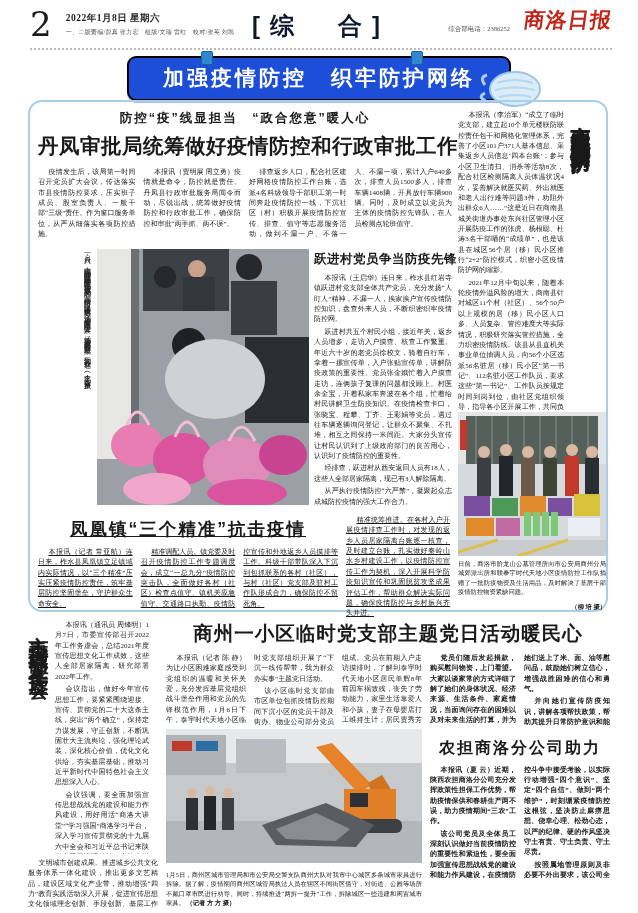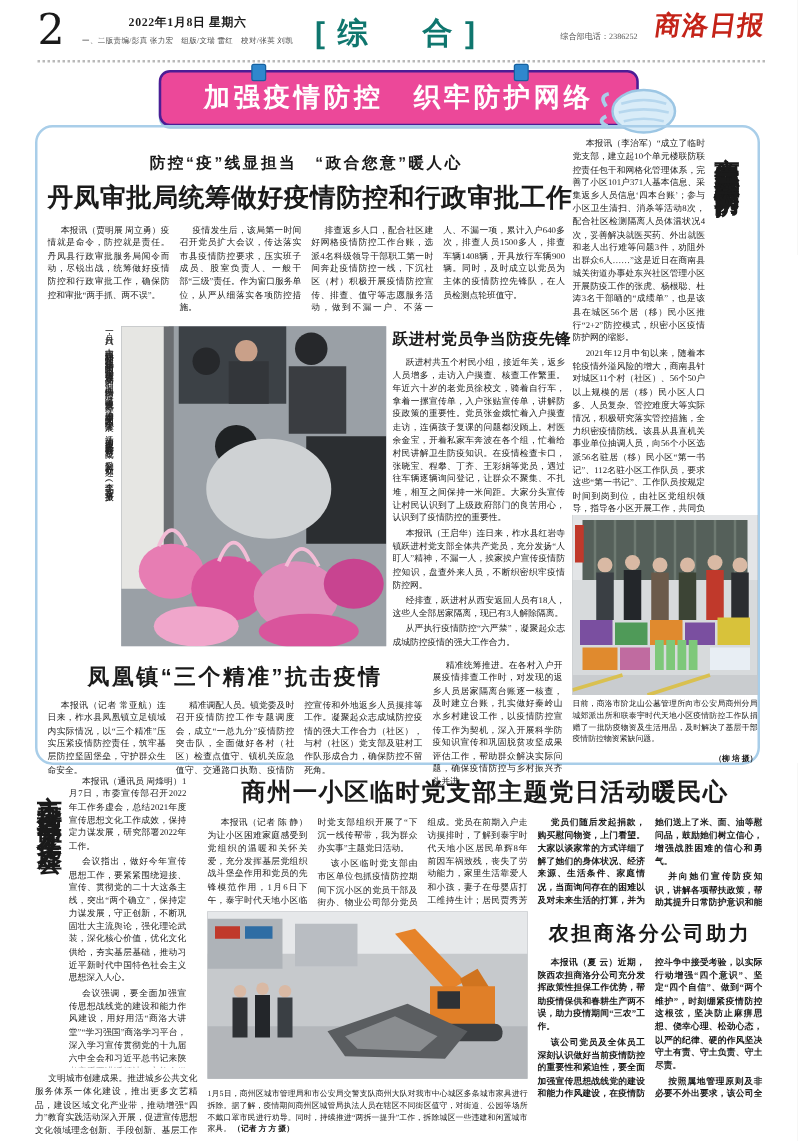--- a/index.html
+++ b/index.html
@@ -3,64 +3,64 @@
 <meta charset="utf-8">
 <style>
   html,body{margin:0;padding:0;background:#f2f2f0;}
   .page{position:relative;width:638px;height:913px;background:#ffffff;margin:0 auto;
         font-family:"Liberation Serif",serif;color:#1a1a1a;overflow:hidden;}
   
   .hd{position:absolute;top:6px;left:30px;right:26px;height:42px;
       border-bottom:2px dotted #b9b9b9;display:flex;align-items:flex-start;}
   .pnum{font-family:"DejaVu Serif",serif;font-size:34px;line-height:36px;font-weight:400;}
   .date-block{margin-left:14px;padding-top:6px;}
-  .date{font-size:9.5px;font-weight:bold;letter-spacing:.5px;text-align:center;}
+  .date{font-size:9.5px;font-weight:bold;letter-spacing:.5px;}
   .staff{font-size:6px;color:#4a4a4a;margin-top:3px;letter-spacing:.3px;}
   .section-tag{position:absolute;left:50%;transform:translateX(-50%);top:4px;
-      font-family:"Liberation Sans",sans-serif;font-size:24px;color:#0f766e;
+      font-family:"Liberation Sans",sans-serif;font-size:24px;color:#0f172a;
       letter-spacing:10px;font-weight:bold;}
   .hd-right{margin-left:auto;text-align:right;}
   .phone{font-size:6.5px;color:#555;margin-top:16px;display:inline-block;vertical-align:bottom;}
   .masthead{display:inline-block;margin-left:10px;font-family:"DejaVu Serif",serif;
       font-size:21px;font-weight:bold;color:#c42318;transform:skewX(-8deg);
       letter-spacing:1px;}
   
   .banner-wrap{position:absolute;top:56px;left:0;width:100%;display:flex;justify-content:center;}
-  .banner{position:relative;background:#ec4899;border:2px solid #4c1d95;border-radius:9px;
+  .banner{position:relative;background:#1d4ed8;border:2px solid #000000;border-radius:9px;
       padding:6px 34px 7px 34px;box-shadow:0 2px 0 #9cc3e0;}
   .banner-text{color:#ffffff;font-family:"Liberation Sans",sans-serif;font-weight:900;
       font-size:21px;letter-spacing:3px;white-space:nowrap;}
   .tab{position:absolute;top:-7px;width:10px;height:12px;background:#2f87cd;border:1px solid #15619f;border-radius:2px;}
   .tab.l{left:72px;} .tab.r{right:86px;}
   .mask{position:absolute;right:-34px;bottom:-12px;}
   
   .main-box{position:absolute;top:100px;left:28px;width:580px;height:512px;
       border:2px solid #a9cee9;border-radius:14px;box-sizing:border-box;
       display:flex;padding:8px 6px 6px 8px;gap:6px;}
   .left-main{width:414px;flex:none;}
   .kicker{text-align:center;font-family:"Liberation Sans",sans-serif;font-weight:900;
-      font-size:12.5px;letter-spacing:2px;margin-top:12px;}
+      font-size:12.5px;letter-spacing:2px;margin-top:0;}
   .main-title{text-align:center;font-family:"Liberation Sans",sans-serif;font-weight:900;
       font-size:20.5px;letter-spacing:.5px;margin:5px 0 7px 0;white-space:nowrap;}
   .t{font-size:7px;line-height:1.48;text-align:justify;margin:0 0 2px 0;text-indent:1.5em;}
   .cols-4{column-count:4;column-gap:8px;height:78px;overflow:hidden;}
   .cols-3{column-count:3;column-gap:8px;overflow:hidden;}
   .cols-2{column-count:2;column-gap:8px;overflow:hidden;font-weight:bold;}
   
   .mid-row{display:flex;margin-top:4px;height:258px;gap:5px;}
   .vcap{writing-mode:vertical-rl;font-size:7px;line-height:1.6;height:250px;width:58px;
       text-align:justify;letter-spacing:1px;color:#222;}
   .vcap .credit{font-weight:bold;}
   .photo{background:#9aa0a6;flex:none;}
   .yj{width:138px;flex:none;}
   .yj-title{font-family:"Liberation Sans",sans-serif;font-weight:900;font-size:12.5px;
       text-align:right;letter-spacing:.5px;margin:2px 0 5px 0;white-space:nowrap;}
   .yj-body{height:232px;overflow:hidden;}
   
-  .fh{display:flex;gap:8px;margin-top:8px;}
+  .fh{display:flex;gap:8px;margin-top:8px;text-decoration:underline;}
   .fh-left{width:300px;flex:none;}
   .fh-title{font-family:"Liberation Sans",sans-serif;font-weight:900;font-size:17.5px;
       letter-spacing:2px;text-align:center;margin:2px 0 6px 0;white-space:nowrap;}
   .fh-cols{height:64px;}
   .fh-right{width:104px;overflow:hidden;height:108px;}
   
   .right-col{width:148px;flex:none;display:flex;flex-direction:column;}
   .sn-top{display:flex;height:302px;gap:4px;}
   .sn-body{width:106px;overflow:hidden;}
   .sn-vtitle{writing-mode:vertical-rl;font-family:"Liberation Sans",sans-serif;font-weight:900;
@@ -118,22 +118,22 @@
       </svg>
     </div>
   </div>
 
   <section class="main-box">
 
     <div class="left-main">
       <div class="kicker">防控“疫”线显担当　“政合您意”暖人心</div>
       <h1 class="main-title">丹凤审批局统筹做好疫情防控和行政审批工作</h1>
       <div class="cols-4">
+        <p class="t">疫情发生后，该局第一时间召开党员扩大会议，传达落实市县疫情防控要求，压实班子成员、股室负责人、一般干部“三级”责任。作为窗口服务单位，从严从细落实各项防控措施。</p>
         <p class="t">本报讯（贾明展 周立勇）疫情就是命令，防控就是责任。丹凤县行政审批服务局闻令而动，尽锐出战，统筹做好疫情防控和行政审批工作，确保防控和审批“两手抓、两不误”。</p>
-        <p class="t">疫情发生后，该局第一时间召开党员扩大会议，传达落实市县疫情防控要求，压实班子成员、股室负责人、一般干部“三级”责任。作为窗口服务单位，从严从细落实各项防控措施。</p>
         <p class="t">排查返乡人口，配合社区建好网格疫情防控工作台账，选派4名科级领导干部职工第一时间奔赴疫情防控一线，下沉社区（村）积极开展疫情防控宣传、排查、值守等志愿服务活动，做到不漏一户、不落一人、不漏一项，累计入户640多次，排查人员1500多人，排查车辆1408辆，开具放行车辆900辆。同时，及时成立以党员为主体的疫情防控先锋队，在人员检测点轮班值守。</p>
 
       </div>
 
       <div class="mid-row">
         <div class="vcap">
           <span>一月六日，由市残联和商州区残联携手商州区阳光种养殖农场发起的“助力疫情防控·温暖重残家庭”活动走进商州区两个小区开展，活动为重残家庭送去新鲜蔬菜，受到群众欢迎。</span>
           <span class="credit">（李 智 摄）</span>
         </div>
         <svg class="photo" width="212" height="256" viewBox="0 0 212 256">
@@ -154,34 +154,34 @@
           <ellipse cx="86" cy="210" rx="30" ry="26" fill="#d9549c"></ellipse>
           <ellipse cx="140" cy="216" rx="34" ry="28" fill="#e08cbb"></ellipse>
           <ellipse cx="186" cy="206" rx="24" ry="20" fill="#c84490"></ellipse>
           <ellipse cx="60" cy="240" rx="34" ry="16" fill="#f0a6cb"></ellipse>
           <ellipse cx="150" cy="244" rx="40" ry="14" fill="#d9549c"></ellipse>
           <path d="M30 176 q10 -26 22 0 M78 188 q12 -30 24 0 M132 192 q12 -28 26 0" stroke="#f3bcd6" stroke-width="3" fill="none"></path>
         </svg>
         <div class="yj">
           <h2 class="yj-title">跃进村党员争当防疫先锋</h2>
           <div class="yj-body">
+            <p class="t">本报讯（王启华）连日来，柞水县红岩寺镇跃进村党支部全体共产党员，充分发扬“人盯人”精神，不漏一人，挨家挨户宣传疫情防控知识，盘查外来人员，不断织密织牢疫情防控网。</p>
             <p class="t">跃进村共五个村民小组，接近年关，返乡人员增多，走访入户摸查、核查工作繁重。年近六十岁的老党员徐校文，骑着自行车，拿着一摞宣传单，入户张贴宣传单，讲解防疫政策的重要性。党员张金娥忙着入户摸查走访，连俩孩子复课的问题都没顾上。村医余金宝，开着私家车奔波在各个组，忙着给村民讲解卫生防疫知识。在疫情检查卡口，张晓宝、程攀、丁齐、王彩娟等党员，遇过往车辆逐辆询问登记，让群众不聚集、不扎堆，相互之间保持一米间距。大家分头宣传让村民认识到了上级政府部门的良苦用心，认识到了疫情防控的重要性。</p>
-            <p class="t">本报讯（王启华）连日来，柞水县红岩寺镇跃进村党支部全体共产党员，充分发扬“人盯人”精神，不漏一人，挨家挨户宣传疫情防控知识，盘查外来人员，不断织密织牢疫情防控网。</p>
             <p class="t">经排查，跃进村从西安返回人员有18人，这些人全部居家隔离，现已有3人解除隔离。</p>
             <p class="t">从严执行疫情防控“六严禁”，凝聚起众志成城防控疫情的强大工作合力。</p>
           </div>
         </div>
       </div>
 
       <div class="fh">
         <div class="fh-left">
           <h2 class="fh-title">凤凰镇“三个精准”抗击疫情</h2>
           <div class="cols-3 fh-cols">
             <p class="t">本报讯（记者 常亚航）连日来，柞水县凤凰镇立足镇域内实际情况，以“三个精准”压实压紧疫情防控责任，筑牢基层防控坚固堡垒，守护群众生命安全。</p>
-            <p class="t">精准调配人员。镇党委及时召开疫情防控工作专题调度会，成立“一总九分”疫情防控突击队，全面做好各村（社区）检查点值守、镇机关应急值守、交通路口执勤、疫情防控宣传和外地返乡人员摸排等工作。凝聚起众志成城防控疫情的强大工作合力（社区），与村（社区）党支部及驻村工作队形成合力，确保防控不留死角。</p>
+            <p class="t">精准调配人员。镇党委及时召开疫情防控工作专题调度会，成立“一总九分”疫情防控突击队，全面做好各村（社区）检查点值守、镇机关应急值守、交通路口执勤、疫情防控宣传和外地返乡人员摸排等工作。科级干部带队深入下沉到包抓联系的各村（社区），与村（社区）党支部及驻村工作队形成合力，确保防控不留死角。</p>
 
           </div>
         </div>
         <div class="fh-right">
           <p class="t">精准统筹推进。在各村入户开展疫情排查工作时，对发现的返乡人员居家隔离台账逐一核查，及时建立台账，扎实做好秦岭山水乡村建设工作，以疫情防控宣传工作为契机，深入开展科学防疫知识宣传和巩固脱贫攻坚成果评估工作，帮助群众解决实际问题，确保疫情防控与乡村振兴齐头并进。</p>
         </div>
       </div>
     </div>
 
     <aside class="right-col">
@@ -245,21 +245,21 @@
       <div class="cap-credit">（柳 培 摄）</div>
     </aside>
   </section>
 
   <section class="bottom">
 
     <div class="sw">
       <div class="sw-row">
         <div class="sw-vtitle">市委宣传部召开工作务虚会</div>
         <div class="sw-body">
-          <p class="t">本报讯（通讯员 周烽明）1月7日，市委宣传部召开2022年工作务虚会，总结2021年度宣传思想文化工作成效，保持定力谋发展，研究部署2022年工作。</p>
+          <p class="t">本报讯（通讯员 周烽明）1月7日，市委宣传部召开2022年工作务虚会，总结2021年度宣传思想文化工作成效，这些人全部居家隔离，研究部署2022年工作。</p>
           <p class="t">会议指出，做好今年宣传思想工作，要紧紧围绕迎接、宣传、贯彻党的二十大这条主线，突出“两个确立”，保持定力谋发展，守正创新，不断巩固壮大主流舆论，强化理论武装，深化核心价值，优化文化供给，夯实基层基础，推动习近平新时代中国特色社会主义思想深入人心。</p>
           <p class="t">会议强调，要全面加强宣传思想战线党的建设和能力作风建设，用好用活“商洛大讲堂”“学习强国”商洛学习平台，深入学习宣传贯彻党的十九届六中全会和习近平总书记来陕考察重要讲话精神，实施全媒体传播工程，加快推进“一台一报一网”和县区融媒体中心互联互通，打通“一次采集、多次生成、多元发布”渠道，深化“爱我商洛”主题活动，用好新时代文明实践中心、所、站，广泛开展群众性精神文明创建，巩固省级……</p>
         </div>
       </div>
       <p class="t sw-cont">文明城市创建成果。推进城乡公共文化服务体系一体化建设，推出更多文艺精品，建设区域文化产业带，推动增强“四力”教育实践活动深入开展，促进宣传思想文化领域理念创新、手段创新、基层工作创新，增强体制机制创新活力，为推动全市“一都四区”建设高质量发展提供强大思想引领、精神支撑和智力支持。</p>
     </div>
 
     <div class="cz">
       <h2 class="cz-title">商州一小区临时党支部主题党日活动暖民心</h2>
       <div class="cz-row">

